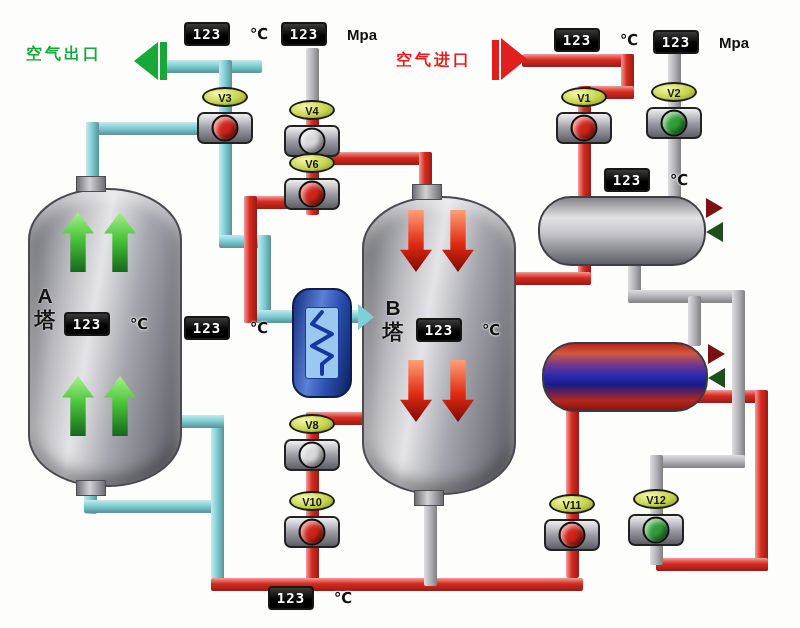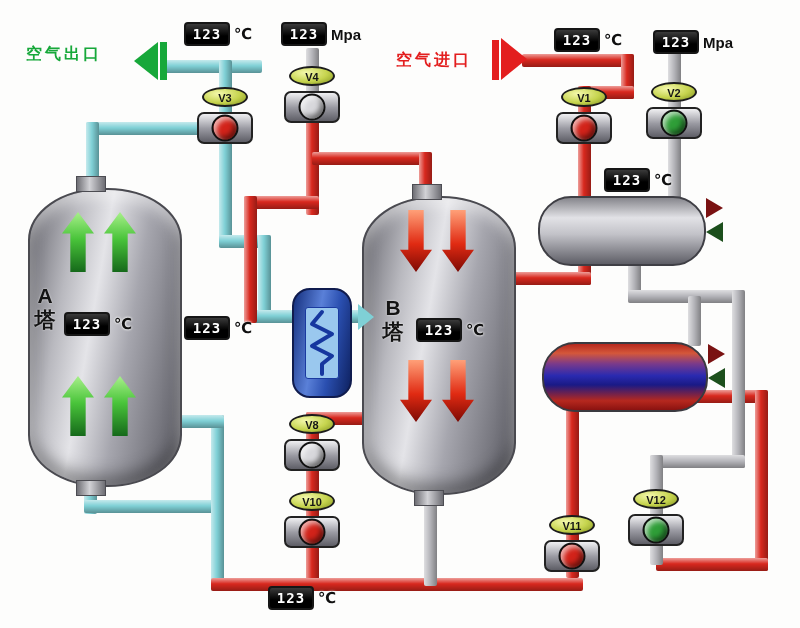--- a/index.html
+++ b/index.html
@@ -35,21 +35,21 @@
   .valve{position:absolute;z-index:5;width:56px;text-align:center;}
   .vlabel{width:46px;height:20px;margin:0 auto;border-radius:50%;
           background:radial-gradient(ellipse at 35% 30%,#f4f8ac,#c6d44e 55%,#7e8f1e);
           border:2px solid #1c1c1c;font-weight:bold;font-size:11px;line-height:18px;color:#151515;box-sizing:border-box;}
   .vbody{width:56px;height:32px;margin:5px auto 0;border-radius:7px;
          background:linear-gradient(to bottom,#f0f0f2,#9a9aa2 52%,#5e5e66);
          border:2px solid #222;position:relative;box-sizing:border-box;}
   .vcore{position:absolute;left:50%;top:50%;transform:translate(-50%,-50%);width:23px;height:23px;border-radius:50%;
          border:2px solid #111;box-shadow:inset 3px 3px 5px rgba(255,255,255,.65), inset -3px -3px 5px rgba(0,0,0,.5);}
   
-  .display{position:absolute;z-index:6;display:flex;align-items:center;gap:4px;}
+  .display{position:absolute;z-index:6;display:flex;align-items:center;gap:20px;}
   .dbox{width:46px;height:24px;background:linear-gradient(#3a3a3a,#000 60%);border:2px solid #161616;border-radius:4px;
         color:#fff;font-family:"DejaVu Sans Mono","Liberation Mono",monospace;font-weight:bold;font-size:14px;
         display:flex;align-items:center;justify-content:center;letter-spacing:1px;box-sizing:border-box;}
   .dunit{font-weight:bold;font-size:15px;color:#101010;text-shadow:0 0 2px #fff,0 0 3px #fff;}
   
   .cnlabel{position:absolute;z-index:6;font-weight:bold;font-size:16px;letter-spacing:3px;}
   .outlet-text{color:var(--outlet-green,#17a83a);}
   .inlet-text{color:var(--inlet-red,#e31e1e);}
   .towerlabel{position:absolute;z-index:6;width:26px;font-weight:bold;font-size:21px;line-height:1.15;
               color:#141414;word-break:break-all;text-align:center;text-shadow:0 0 2px rgba(255,255,255,.8);}
@@ -145,39 +145,45 @@
     <div class="vbody">
         <div class="vcore" style="background-color: rgb(47, 158, 56);"></div>
       </div>
   </div>
   <div class="valve" style="left:197px;top:87px">
     <div class="vlabel">V3</div>
     <div class="vbody">
         <div class="vcore" style="background-color: rgb(210, 35, 26);"></div>
       </div>
   </div>
-  <div class="valve" style="left:284px;top:66px">
+  <div class="valve" style="left:284px;top:100px">
     <div class="vlabel">V4</div>
     <div class="vbody">
         <div class="vcore" style="background-color: rgb(216, 216, 220);"></div>
+      </div>
+  </div>
+  <div class="valve" style="left:284px;top:153px">
+    <div class="vlabel">V6</div>
+    <div class="vbody">
+        <div class="vcore" style="background-color: rgb(210, 35, 26);"></div>
       </div>
   </div>
   <div class="valve" style="left:284px;top:414px">
     <div class="vlabel">V8</div>
     <div class="vbody">
         <div class="vcore" style="background-color: rgb(216, 216, 220);"></div>
       </div>
   </div>
   <div class="valve" style="left:284px;top:491px">
     <div class="vlabel">V10</div>
     <div class="vbody">
         <div class="vcore" style="background-color: rgb(210, 35, 26);"></div>
       </div>
   </div>
-  <div class="valve" style="left:544px;top:515px">
+  <div class="valve" style="left:544px;top:494px">
     <div class="vlabel">V11</div>
     <div class="vbody">
         <div class="vcore" style="background-color: rgb(210, 35, 26);"></div>
       </div>
   </div>
   <div class="valve" style="left:628px;top:489px">
     <div class="vlabel">V12</div>
     <div class="vbody">
         <div class="vcore" style="background-color: rgb(47, 158, 56);"></div>
       </div>

